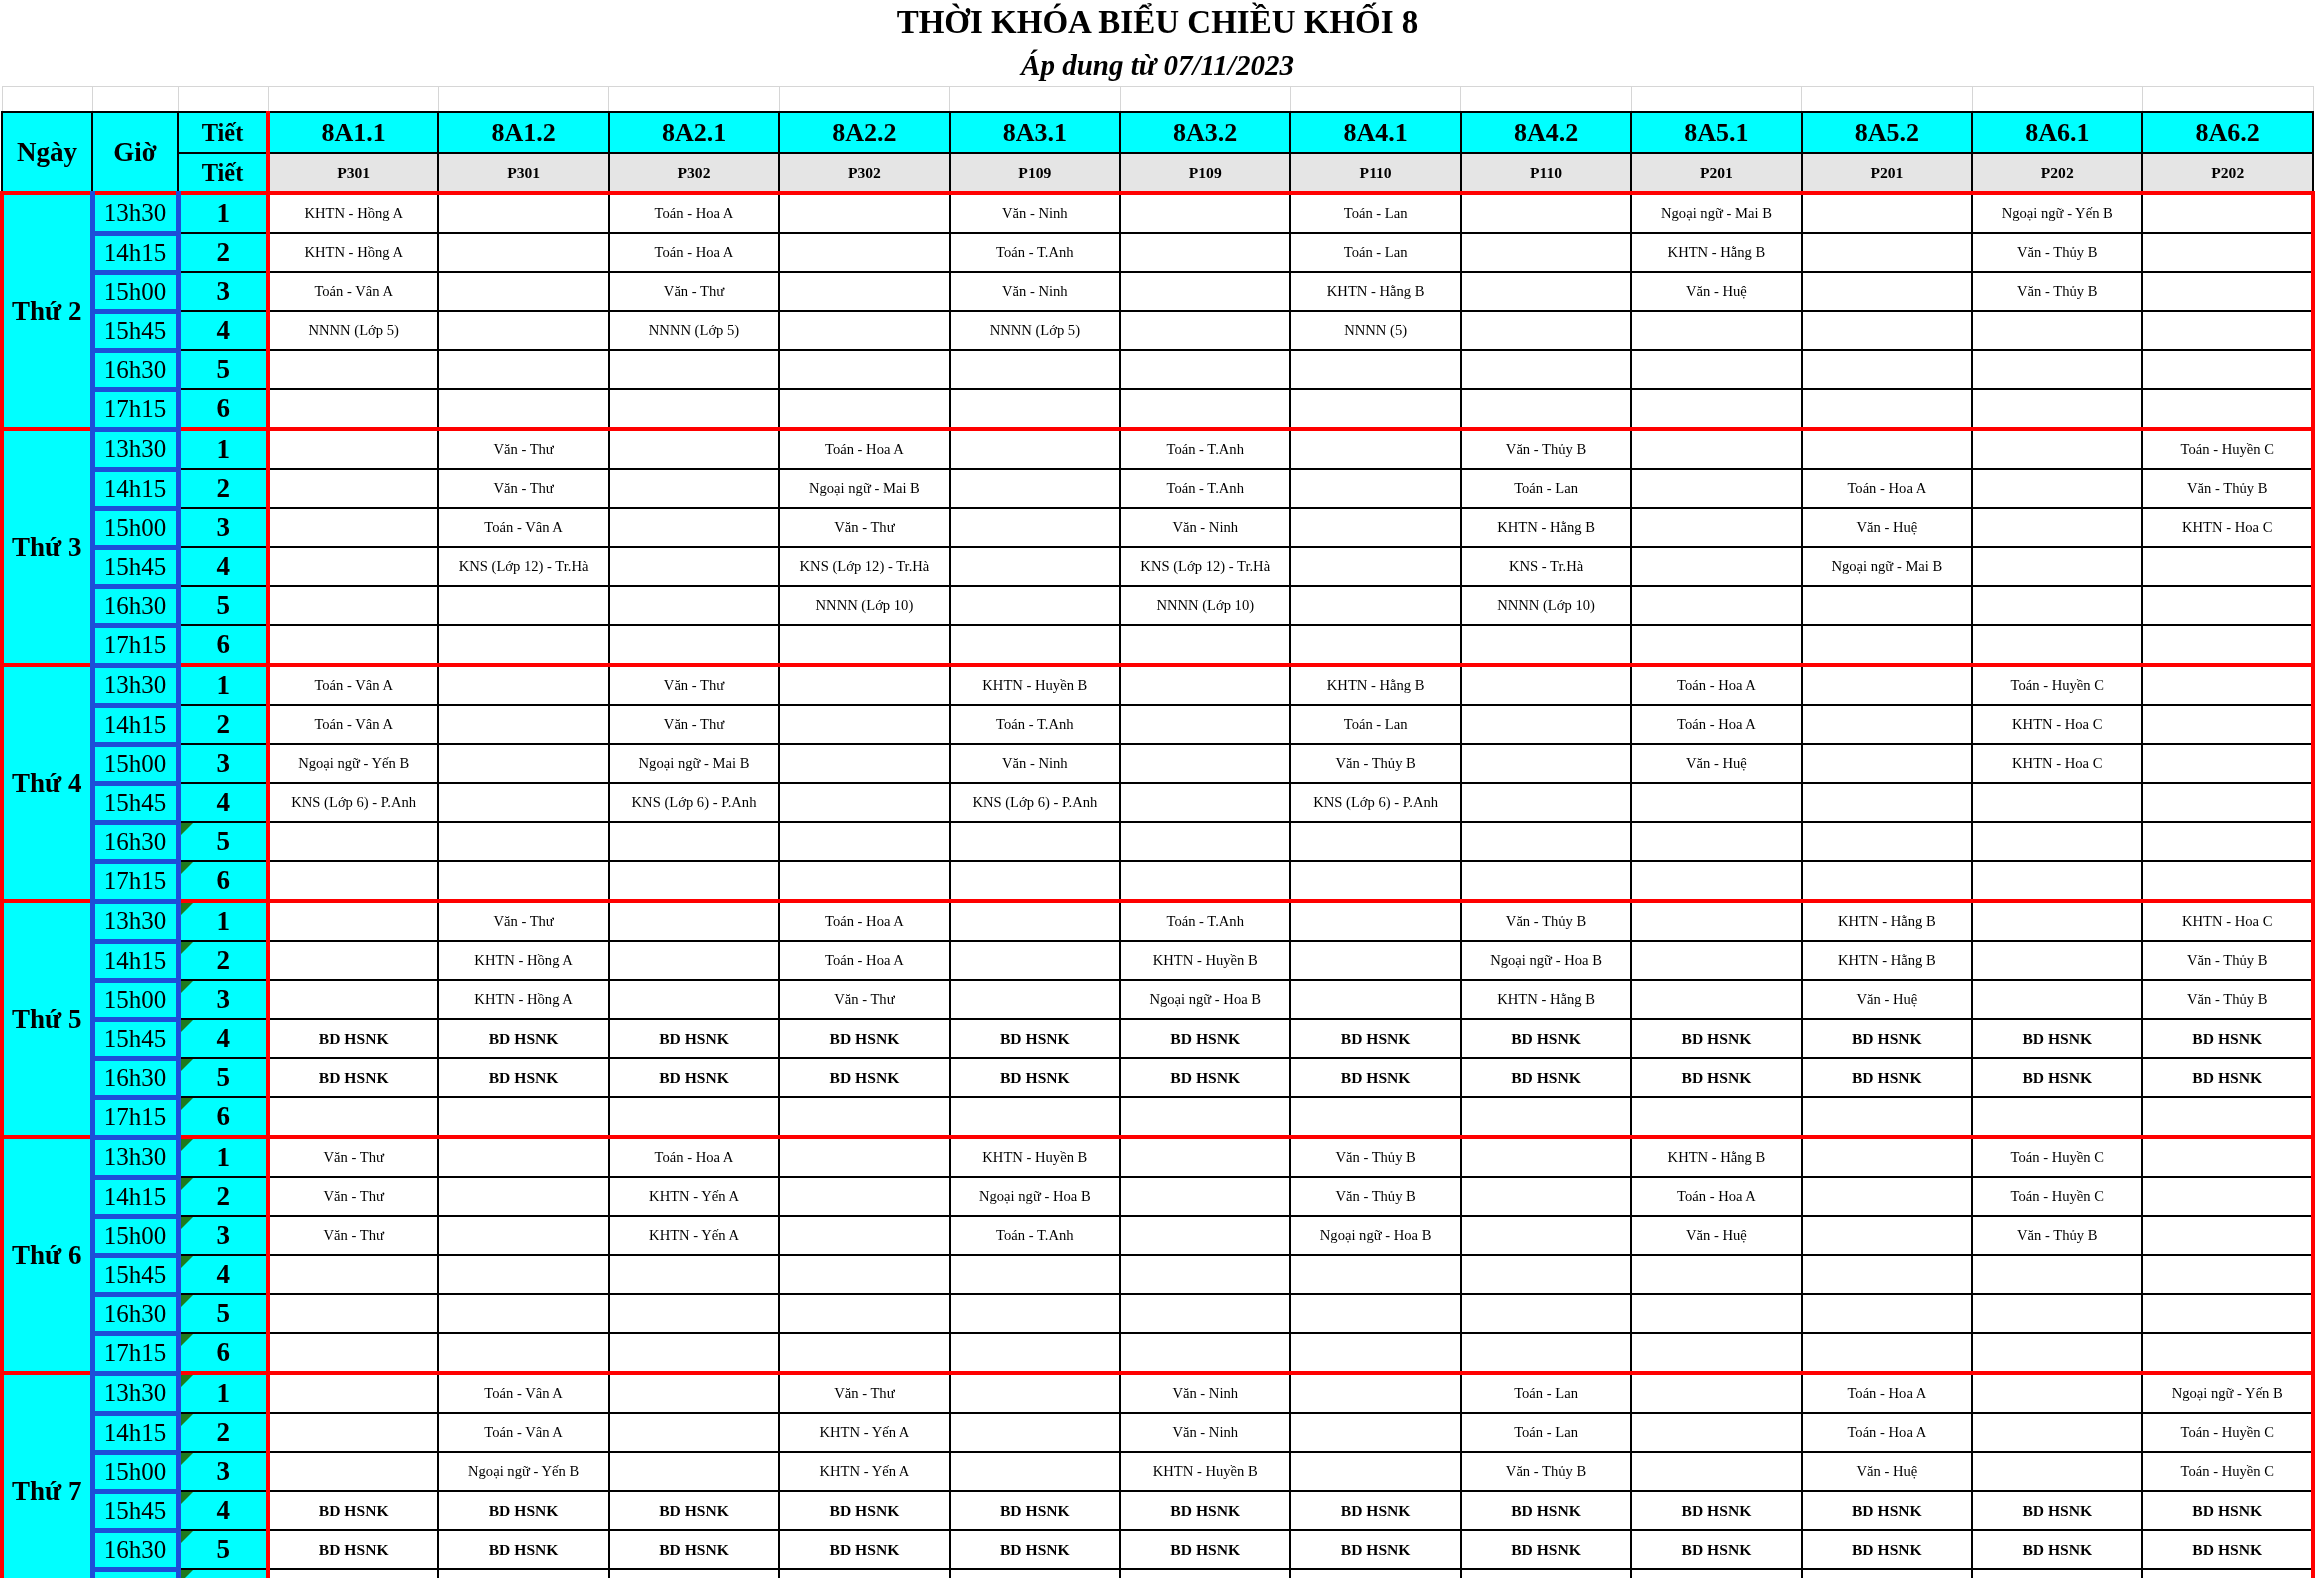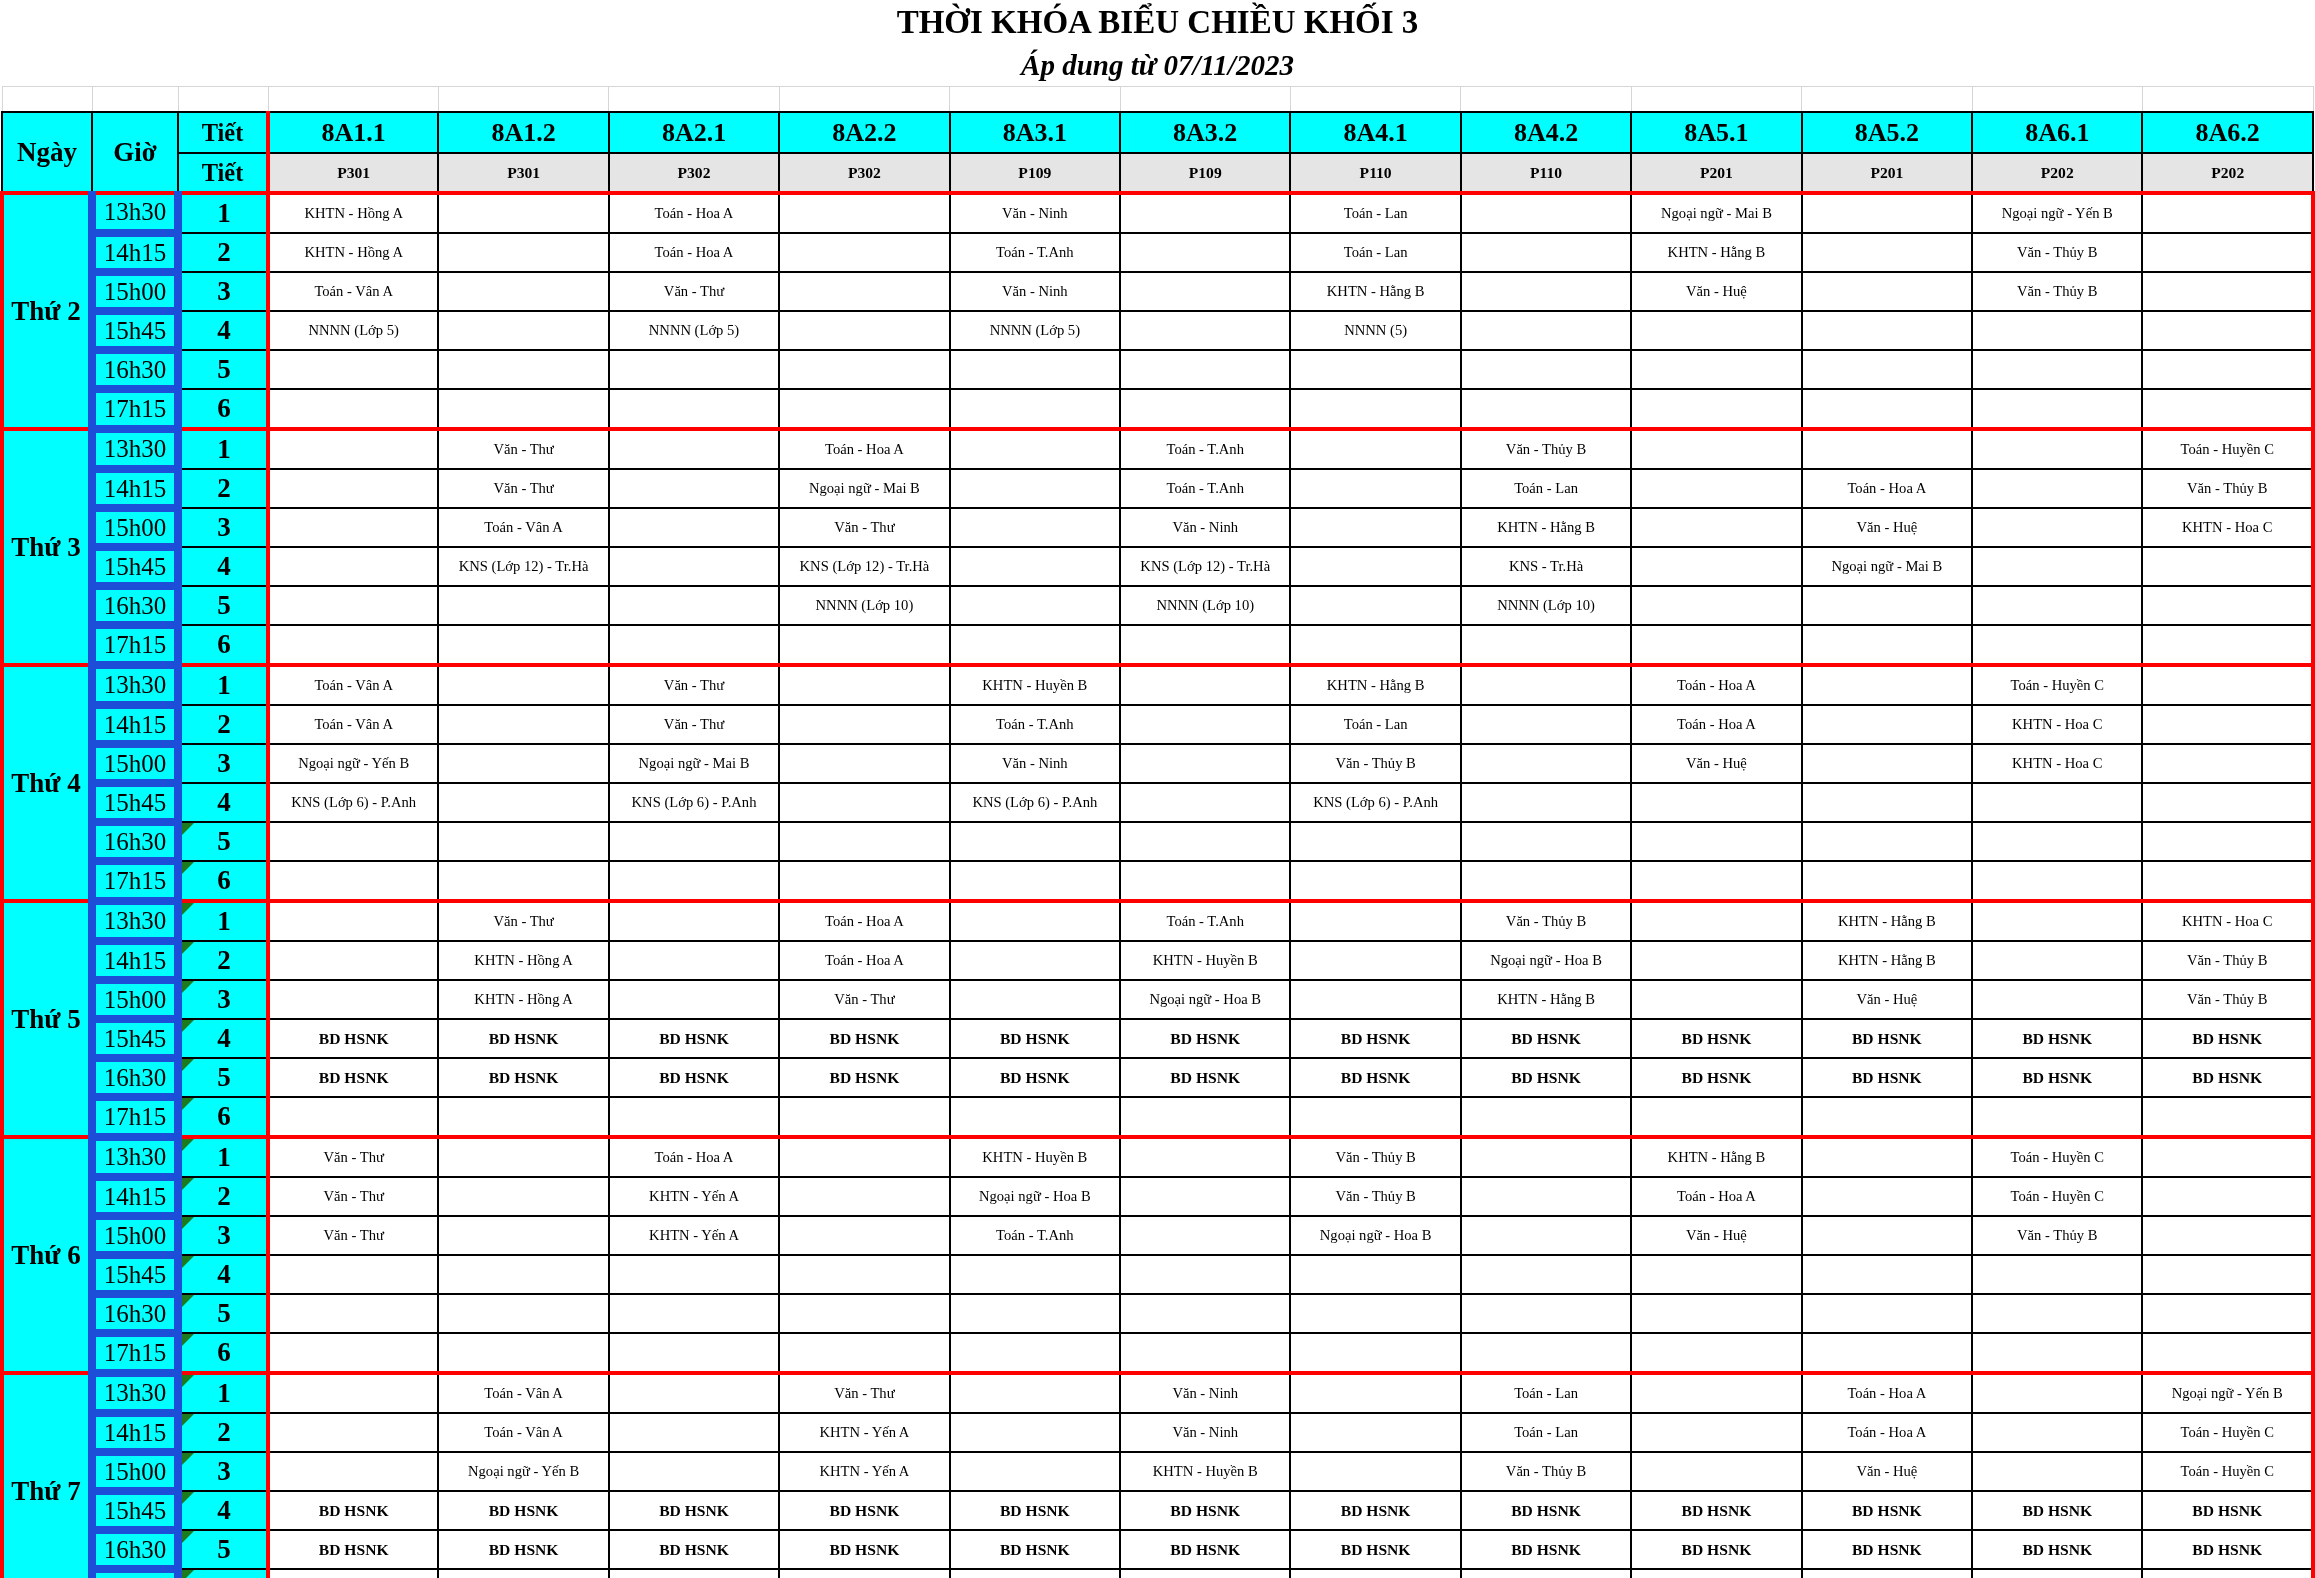--- a/index.html
+++ b/index.html
@@ -16,21 +16,21 @@
   th{background:#00ffff;border:2px solid #000;font-weight:bold;}
   .corner-day,.corner-time{font-size:27px;}
   .corner-period,.corner-room{font-size:24.4px;}
   .class-th{font-size:26px;height:39px;text-align:center;}
   .room-th{font-size:15.6px;height:37px;background:#e5e5e5;}
   .red-r{border-right:4.9px solid #ff0000 !important;text-align:center;}
 
   
   td.bcell{border:2px solid #000;background:#fff;font-size:14.6px;height:37px;}
   td.daycell{background:#00ffff;font-size:27px;font-weight:bold;border:2px solid #000;border-left:4.9px solid #ff0000;}
-  td.timecell{background:#00ffff;font-size:25px;border:8px solid #1d4ed8;}
+  td.timecell{background:#00ffff;font-size:25px;border:5px solid #1d4ed8;}
   td.periodcell{background:#00ffff;font-size:27px;font-weight:bold;border:2px solid #000;border-right:4.9px solid #ff0000;position:relative;}
   td.rtop{border-top:4.9px solid #ff0000 !important;}
   td.rbot{border-bottom:4.9px solid #ff0000 !important;}
   td.rright{border-right:4.9px solid #ff0000 !important;}
   td.bd{font-weight:bold;font-size:15.6px;margin-top:48px;}
   .marker{position:absolute;top:0;left:0;width:0;height:0;border-top:12.7px solid #1e7a1e;border-right:12.7px solid transparent;}
 </style>
 </head>
 <body>
 
@@ -47,21 +47,21 @@
       <col>
       <col>
       <col>
       <col>
       <col>
       <col>
       <col>
   </colgroup>
   <tbody>
       <tr>
-    <td class="title-cell" colspan="15">THỜI KHÓA BIỂU CHIỀU KHỐI 3</td>
+    <td class="title-cell" colspan="15">THỜI KHÓA BIỂU CHIỀU KHỐI 8</td>
   </tr>
   <tr>
     <td class="subtitle-cell" colspan="15">Áp dung từ 07/11/2023</td>
   </tr>
   <tr id="gap-row">
         <td class="gap-cell"></td>
         <td class="gap-cell"></td>
         <td class="gap-cell"></td>
         <td class="gap-cell"></td>
         <td class="gap-cell"></td>

